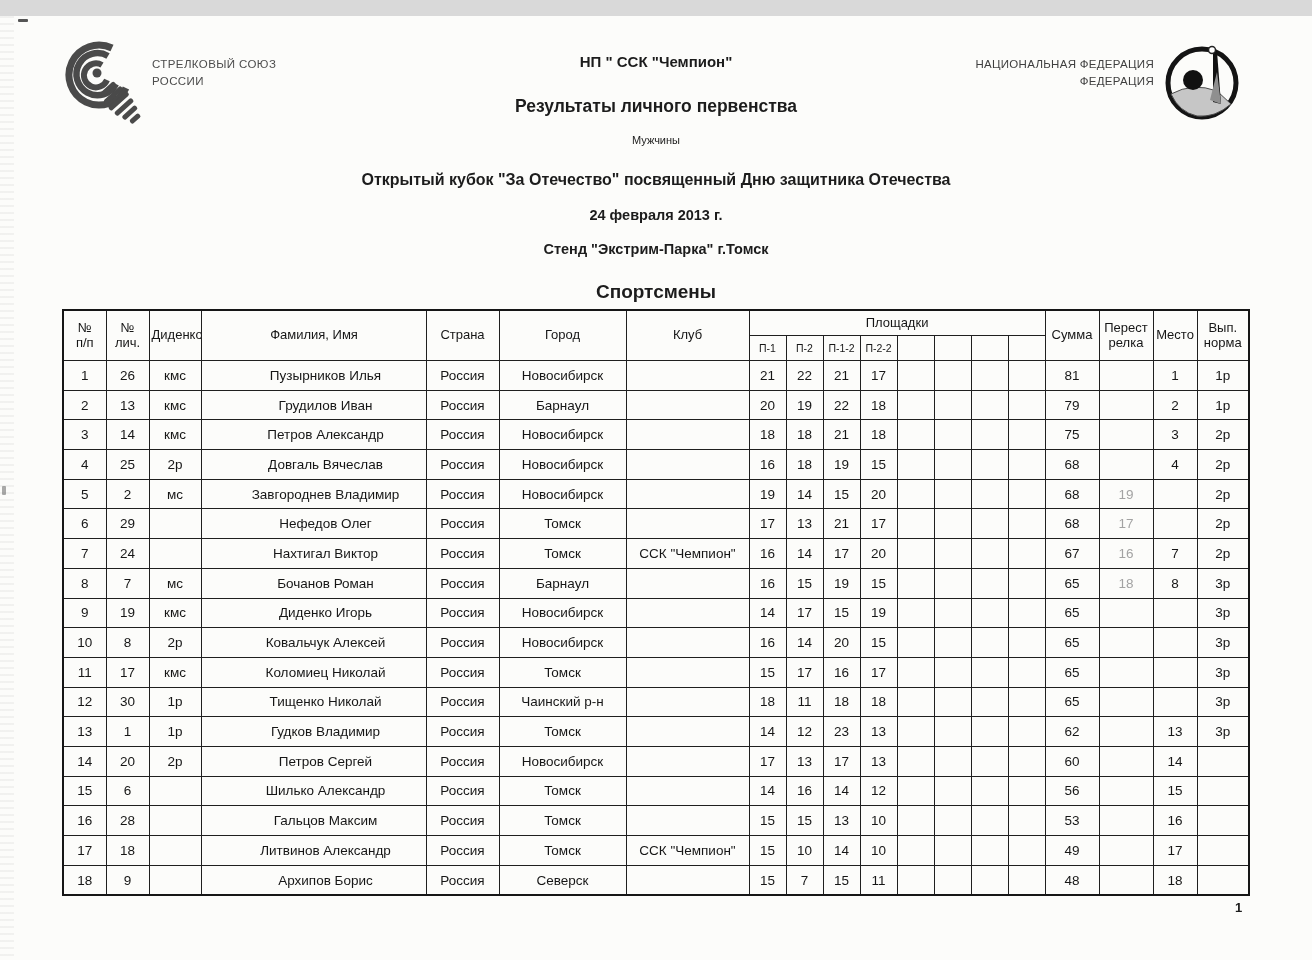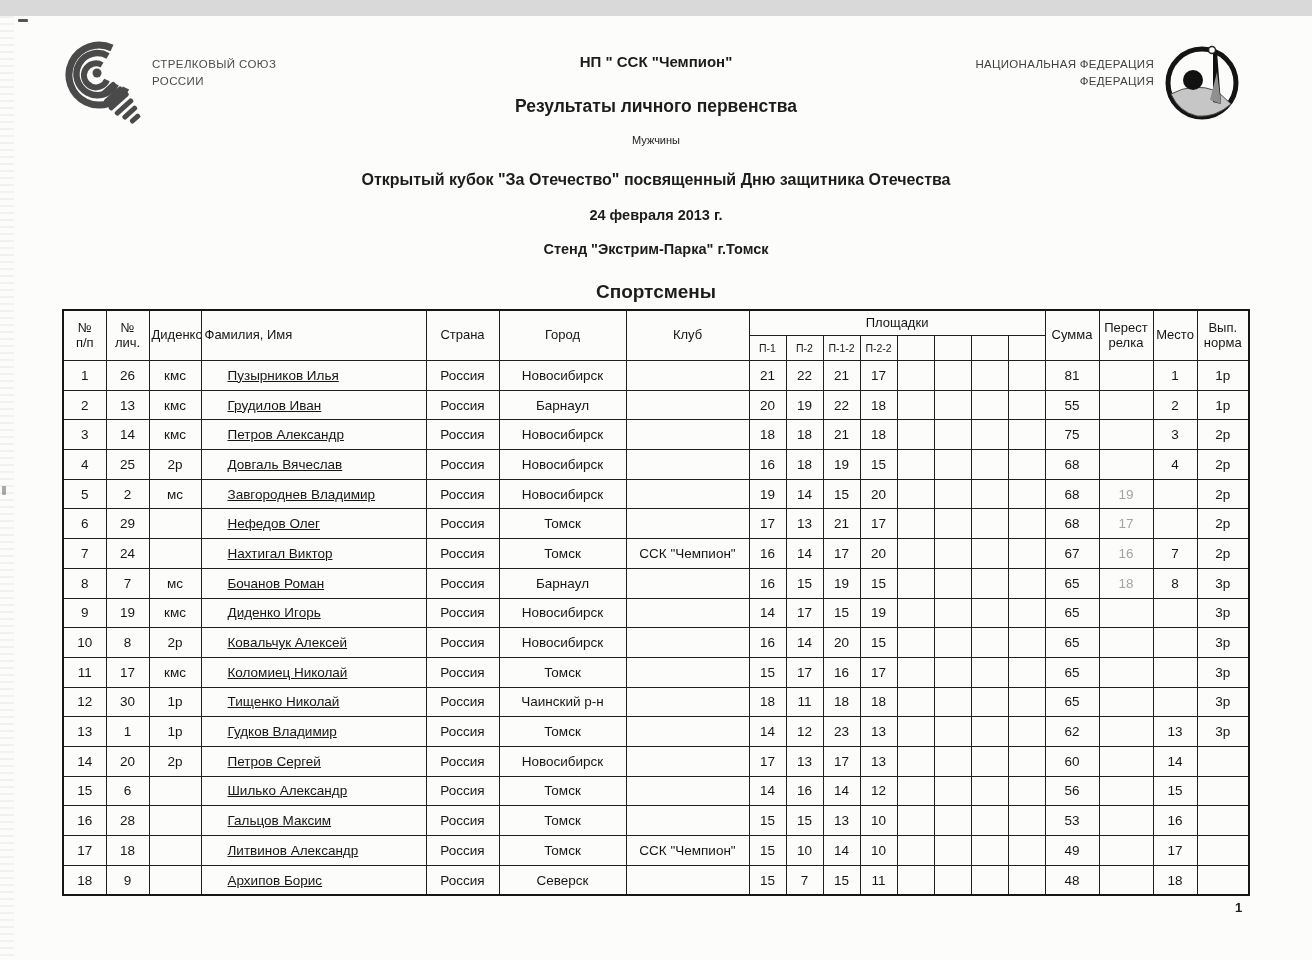--- a/index.html
+++ b/index.html
@@ -47,21 +47,21 @@
   }
   .tbl th,.tbl td{
     border:1px solid #1f1f1f;
     padding:0 2px;text-align:center;vertical-align:middle;
     overflow:hidden;white-space:nowrap;
   }
   .tbl{border:2px solid #161616;}
   .tbl thead th{font-weight:normal;font-size:13px;line-height:1.1;height:24px;}
   .tbl thead th.sub{font-size:10.5px;line-height:1;}
   .tbl tbody td{height:28.7px;font-size:13.5px;}
-  .tbl td.c-name{text-align:left;padding-left:26px;text-decoration:underline;}
+  .tbl td.c-name{text-align:center;padding-left:26px;}
   .tbl td.c-shootoff{color:#a3a3a3;}
   .hdr2{line-height:1.15;}
   
   .page-num{position:absolute;left:1235px;top:884px;font-size:13px;font-weight:bold;}
 </style>
 </head>
 <body>
 
 <div class="page">
 
@@ -141,21 +141,21 @@
       </colgroup>
       <thead>
         <tr>
           <th rowspan="2">
             <div class="hdr2"><span>№</span><br><span>п/п</span></div>
           </th>
           <th rowspan="2">
             <div class="hdr2"><span>№</span><br><span>лич.</span></div>
           </th>
           <th rowspan="2">Диденко</th>
-          <th rowspan="2" style="text-align:left;padding-left:3px;">Фамилия, Имя</th>
+          <th rowspan="2" style="text-align:center;padding-left:3px;">Фамилия, Имя</th>
           <th rowspan="2">Страна</th>
           <th rowspan="2">Город</th>
           <th rowspan="2">Клуб</th>
           <th colspan="8">Площадки</th>
           <th rowspan="2">Сумма</th>
           <th rowspan="2">
             <div class="hdr2"><span>Перест</span><br><span>релка</span></div>
           </th>
           <th rowspan="2">Место</th>
           <th rowspan="2">
@@ -204,21 +204,21 @@
             <td class="c-city">Барнаул</td>
             <td class="c-club"></td>
             <td class="c-score">20</td>
             <td class="c-score">19</td>
             <td class="c-score">22</td>
             <td class="c-score">18</td>
             <td class="c-score"></td>
             <td class="c-score"></td>
             <td class="c-score"></td>
             <td class="c-score"></td>
-            <td class="c-total">55</td>
+            <td class="c-total">79</td>
             <td class="c-shootoff"></td>
             <td class="c-place">2</td>
             <td class="c-norm">1р</td>
           </tr>
           <tr>
             <td class="c-num">3</td>
             <td class="c-bib">14</td>
             <td class="c-rank">кмс</td>
             <td class="c-name">Петров Александр</td>
             <td class="c-country">Россия</td>

